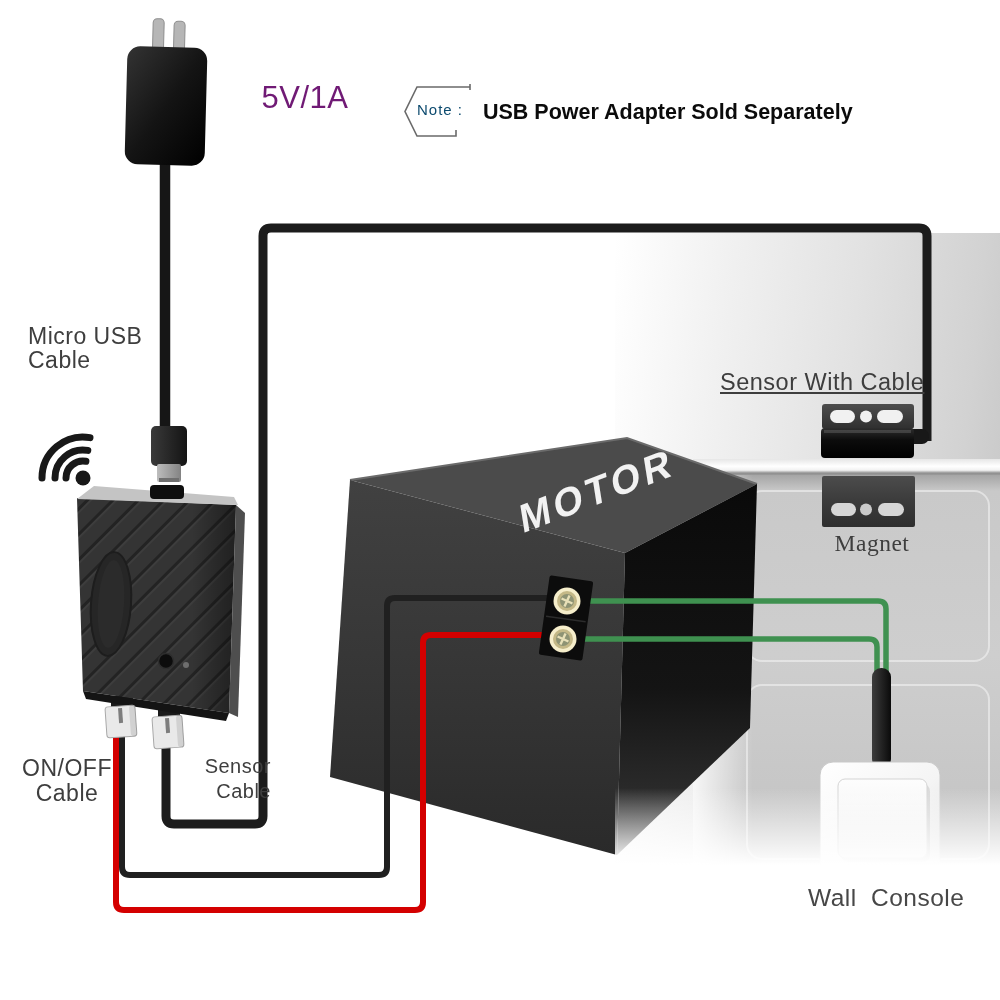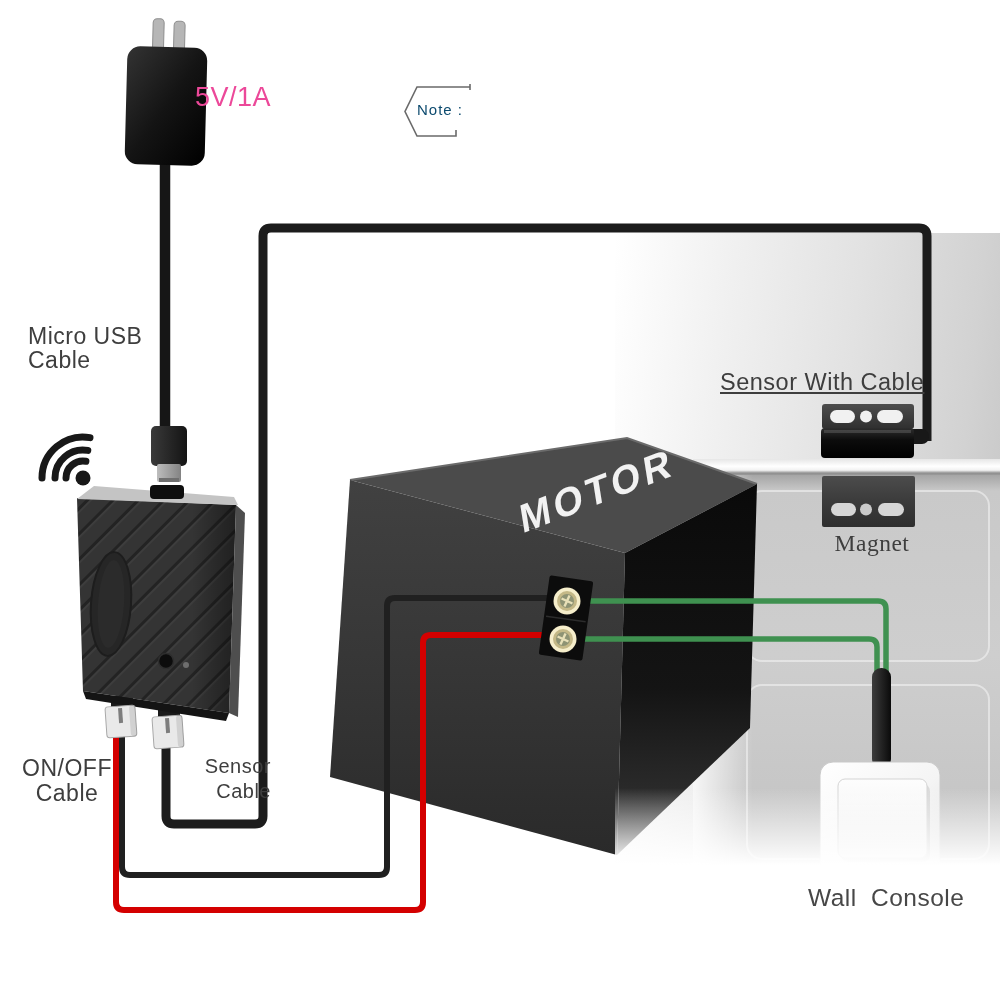--- a/index.html
+++ b/index.html
@@ -17,21 +17,21 @@
     background:linear-gradient(90deg,rgba(255,255,255,.85),rgba(255,255,255,0));}
   .panel{position:absolute;border:2px solid rgba(245,245,245,.55);border-radius:16px;}
   #panel-1{left:53px;top:15px;width:240px;height:168px;}
   #panel-2{left:53px;top:209px;width:240px;height:172px;}
   #bottom-fade{left:615px;top:788px;width:385px;height:94px;
     background:linear-gradient(180deg,rgba(255,255,255,0),#ffffff 82%);}
   
   #scene{left:0;top:0;width:1000px;height:1000px;}
   
   .lbl{position:absolute;color:#3e3e3e;letter-spacing:.5px;white-space:nowrap;}
-  #adapter-label{left:195px;top:80px;width:220px;font-size:27px;line-height:35px;color:#ec4899;}
+  #adapter-label{left:195px;top:80px;width:220px;text-align:center;font-size:31px;line-height:35px;color:#701a75;}
   #note-label{left:417px;top:101px;font-size:15px;color:#0c4a6e;letter-spacing:1px;}
   #note-text{left:483px;top:100px;font-size:21.5px;font-weight:bold;color:#0b0b0b;letter-spacing:0;}
   #micro-usb-label{left:28px;top:324px;width:145px;font-size:23px;line-height:24px;}
   #sensor-with-cable-label{left:720px;top:369px;font-size:23.5px;text-decoration:underline;}
   #magnet-label{left:822px;top:530px;width:100px;text-align:center;font-size:23.5px;font-family:Liberation Serif, serif;}
   #onoff-label{left:8px;top:756px;width:118px;text-align:center;font-size:23px;line-height:25px;}
   #sensor-cable-label{left:163px;top:754px;width:108px;text-align:right;font-size:20px;line-height:25px;}
   #wall-console-label{left:808px;top:884px;width:150px;font-size:24.5px;word-spacing:7px;color:#474747;}
 </style>
 </head>
@@ -215,20 +215,21 @@
 
     <path d="M470,84 L470,90 M470,87 L417,87 L405,111.5 L417,136 L456,136 L456,130" fill="none" stroke="#6a6a6a" stroke-width="1.6"></path>
   </svg>
 
   <div class="abs" id="bottom-fade"></div>
 
   <div class="lbl" id="adapter-label">
     <div>5V/1A</div>
   </div>
   <div class="lbl" id="note-label">Note :</div>
+  <div class="lbl" id="note-text">USB Power Adapter Sold Separately</div>
   <div class="lbl" id="micro-usb-label">
     <div>Micro USB</div>
     <div>Cable</div>
   </div>
   <div class="lbl" id="sensor-with-cable-label">Sensor With Cable</div>
   <div class="lbl" id="magnet-label">Magnet</div>
   <div class="lbl" id="onoff-label">
     <div>ON/OFF</div>
     <div>Cable</div>
   </div>

